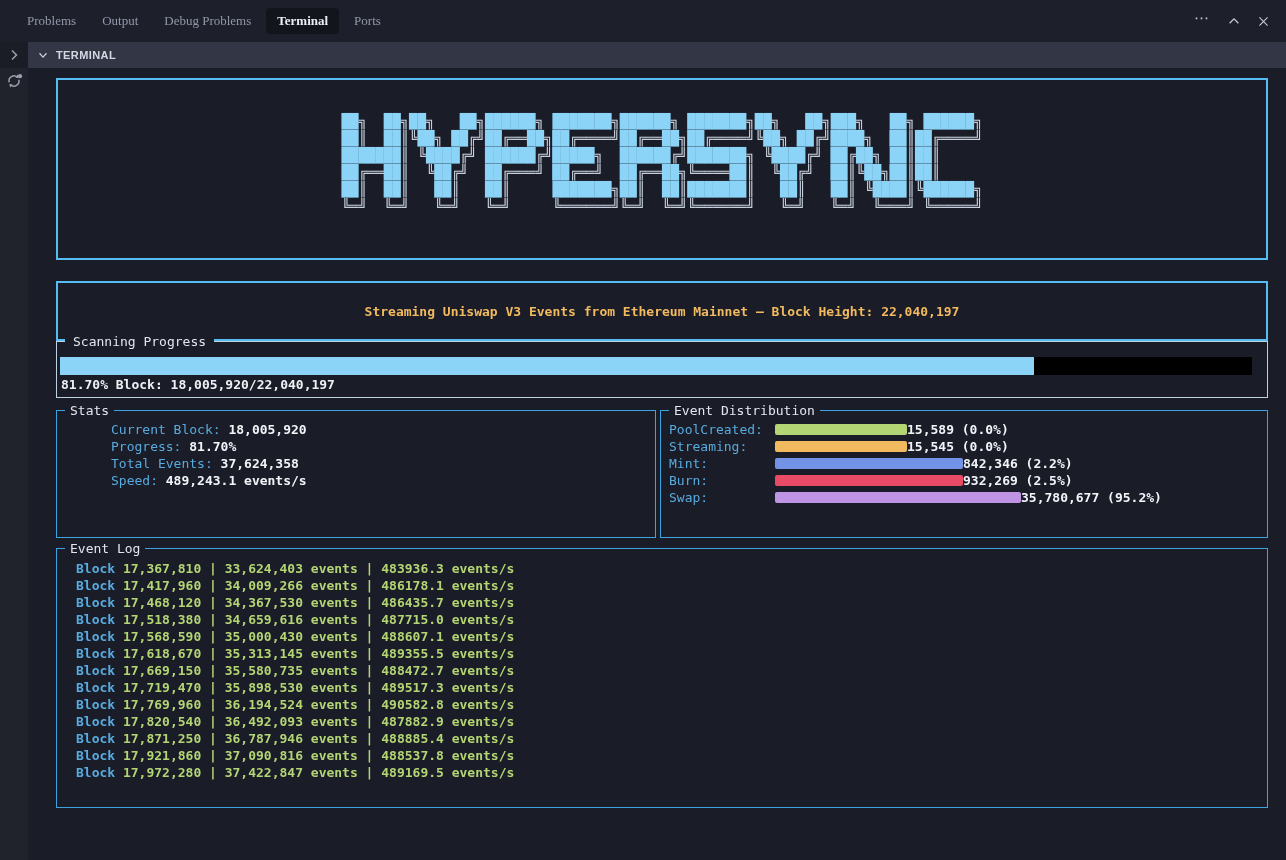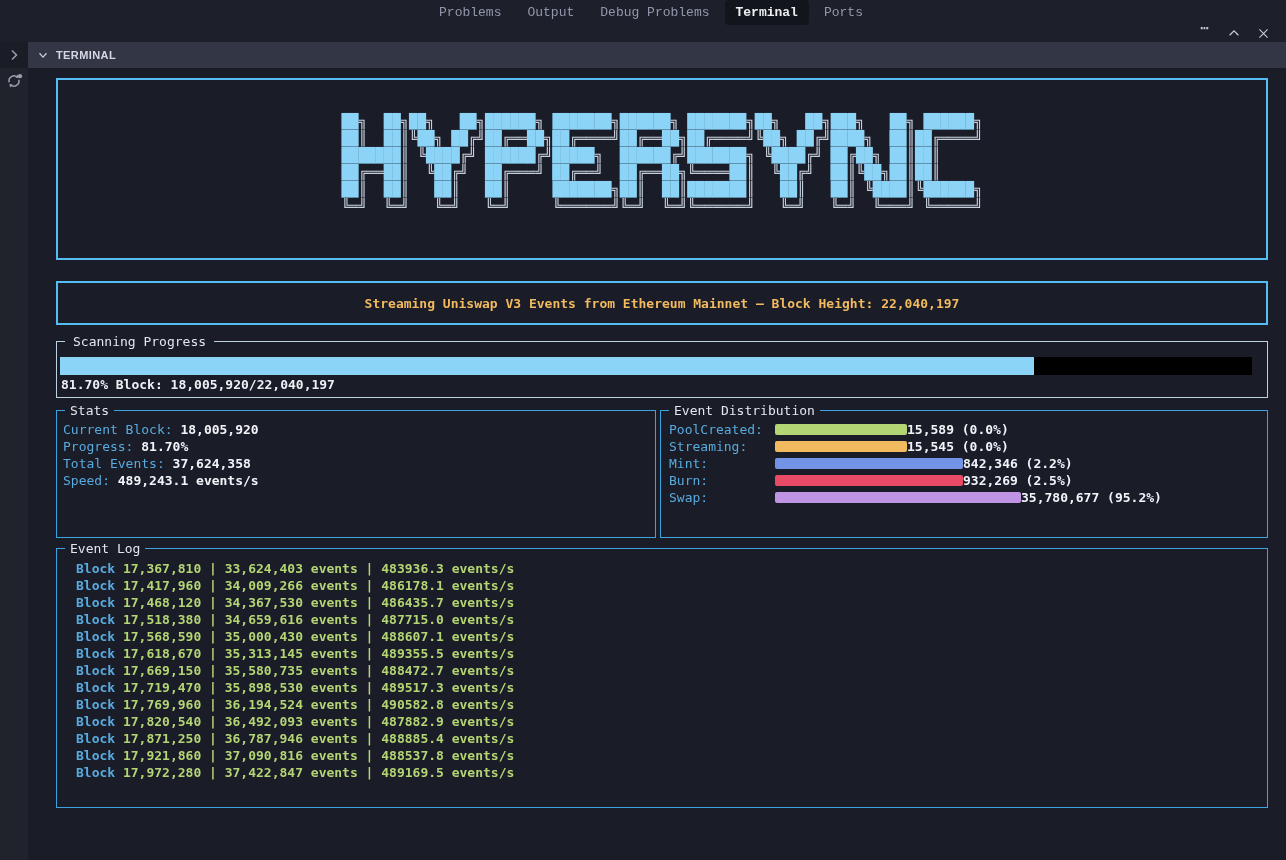--- a/index.html
+++ b/index.html
@@ -6,21 +6,21 @@
   html,body { margin:0; padding:0; }
   body {
     width:1286px; height:860px; position:relative; overflow:hidden;
     background:#1a1c28; font-family:"DejaVu Sans Mono", monospace;
   }
 
   
   .tabbar {
     position:absolute; left:0; top:0; width:1286px; height:42px;
     background:#1d1f2a; display:flex; align-items:center;
-    font-family:Liberation Mono, monospace; font-size:13px;flex-direction:column;
+    font-family:Liberation Serif, serif; font-size:13px;
   }
   .tab-list { display:flex; margin-left:16px; gap:4px; }
   .tab { color:#9298ab; padding:5px 11px; border-radius:4px; cursor:pointer; }
   .tab.active { color:#eceef4; background:#13151d; font-weight:bold; }
   .tab-actions { margin-left:auto; margin-right:16px; display:flex; align-items:center; gap:16px; color:#c6cad6; }
   .ellipsis { font-size:15px; letter-spacing:2px; line-height:10px; padding-bottom:6px; cursor:pointer; }
   .icon-btn { cursor:pointer; display:flex; align-items:center; }
 
   
   .left-top {
@@ -55,41 +55,41 @@
     left:28px; top:10px; width:1212px; height:182px;
     border:2px solid #56bdf2; display:flex; justify-content:center;
   }
   .banner-pre {
     margin:0; padding-top:33px; font-size:14px; line-height:17px; white-space:pre;
   }
   .b-fill { color:#8bd3f7; }
   .b-shadow { color:#c6d0dd; }
 
   .subtitle-box {
-    left:28px; top:213px; width:1212px; height:44px;
+    left:28px; top:213px; width:1212px; height:60px;
     border:2px solid #56bdf2; display:flex; align-items:center; justify-content:center;
   }
   .subtitle { color:#f2ba5f; font-weight:bold; white-space:pre; }
 
   .framed { border:1px solid #3aa3e0; }
   .box-title {
     position:absolute; top:-9px; left:8px; background:#1a1c28;
     padding:0 5px; color:#e2e6ee; font-size:13px; line-height:17px; white-space:pre;
   }
 
   .progress-box { left:28px; top:273px; width:1212px; height:57px; border:1px solid #bdd2e0; }
   .progress-box .box-title { padding:0 8px; }
   .progress-track { position:absolute; left:3px; top:15px; width:1192px; height:18px; background:#000000; }
   .progress-fill { height:100%; background:#8bd3f7; }
   .progress-status { position:absolute; left:4px; top:34px; font-weight:bold; line-height:17px; white-space:pre; }
 
   .stats-box { left:28px; top:342px; width:600px; height:128px; }
   .stats-rows { padding:10px 0 0 6px; }
   .stat-row { line-height:17px; white-space:pre; }
-  .stat-label { color:#58abde; }
+  .stat-label { color:#58abde;margin-left:48px; }
   .stat-value { color:#f2f4f8; font-weight:bold; }
 
   .dist-box { left:632px; top:342px; width:608px; height:128px; }
   .dist-rows { padding:10px 0 0 8px; }
   .dist-row { height:17px; display:flex; align-items:center; white-space:pre; }
   .dist-label { color:#58abde; width:106px; flex:0 0 auto; }
   .dist-bar { height:11px; border-radius:2px; flex:0 0 auto; }
   .dist-value { color:#f2f4f8; font-weight:bold; }
 
   .log-box { left:28px; top:480px; width:1212px; height:260px;padding-left:15px; }

